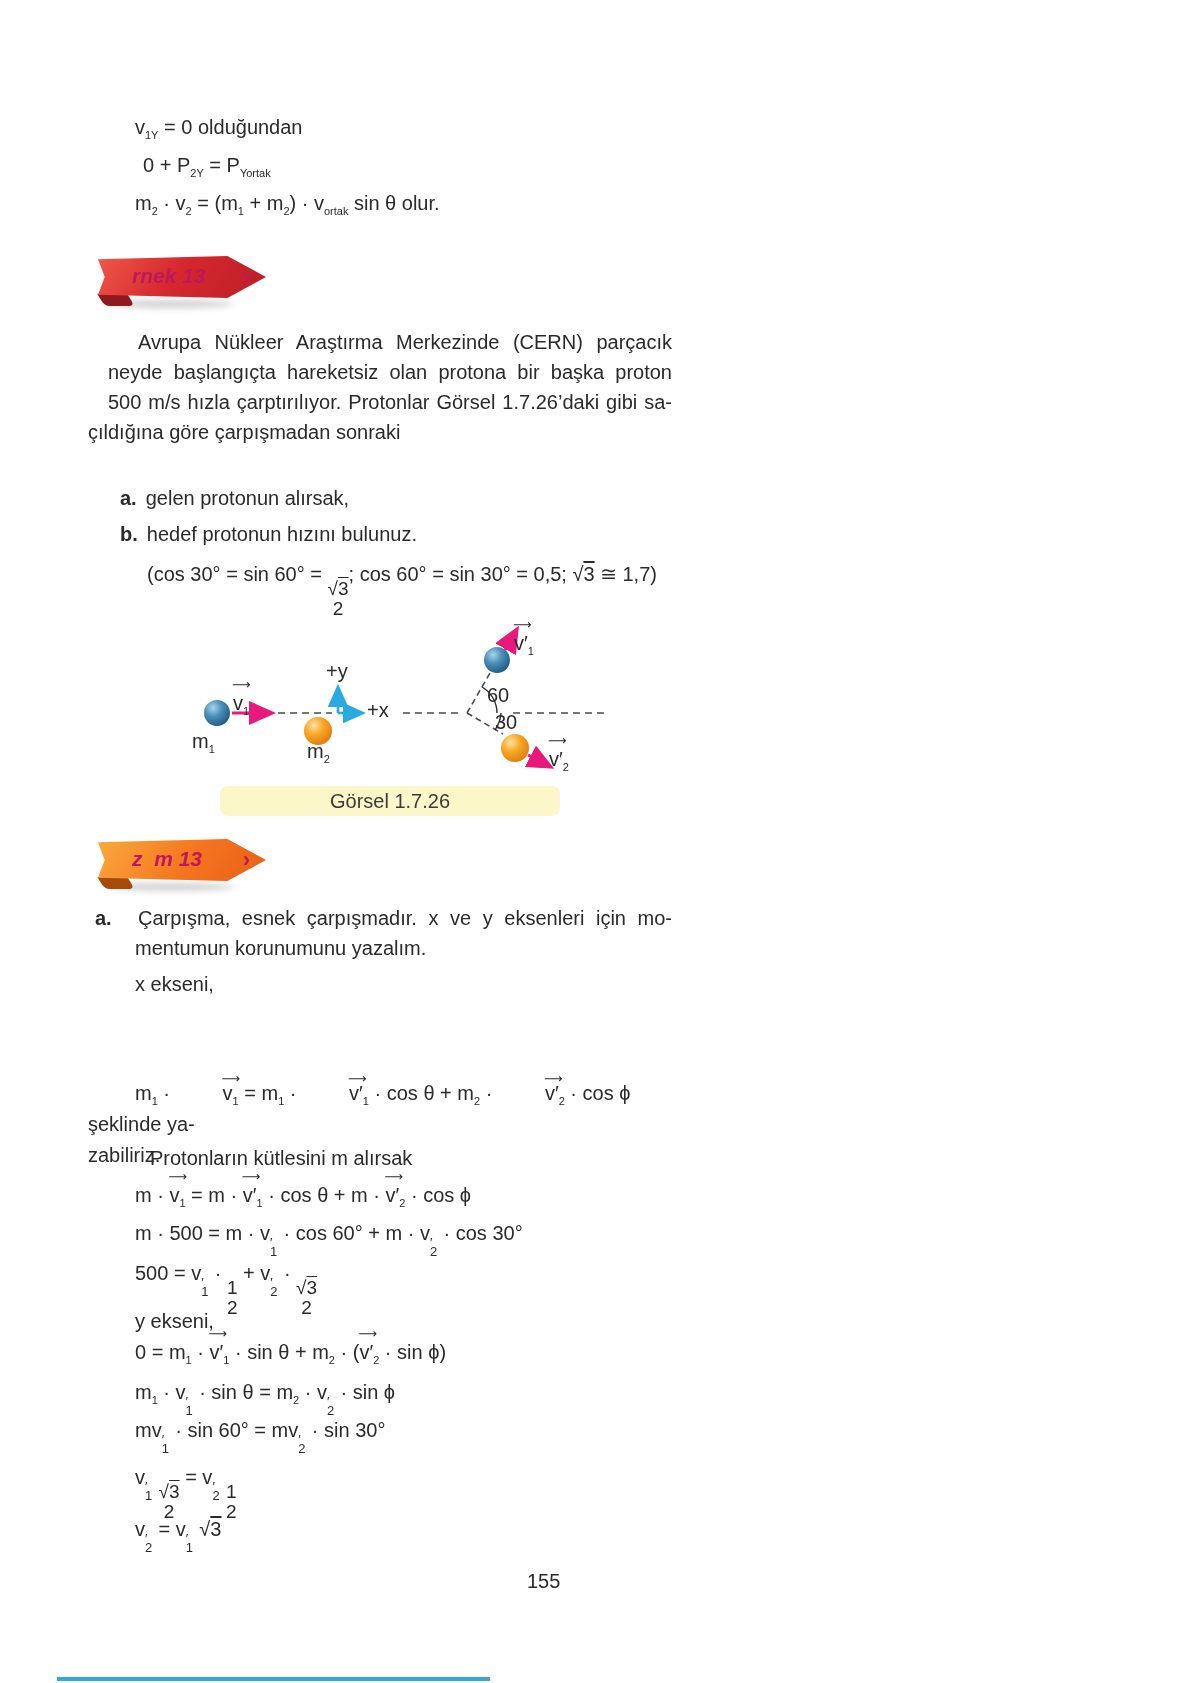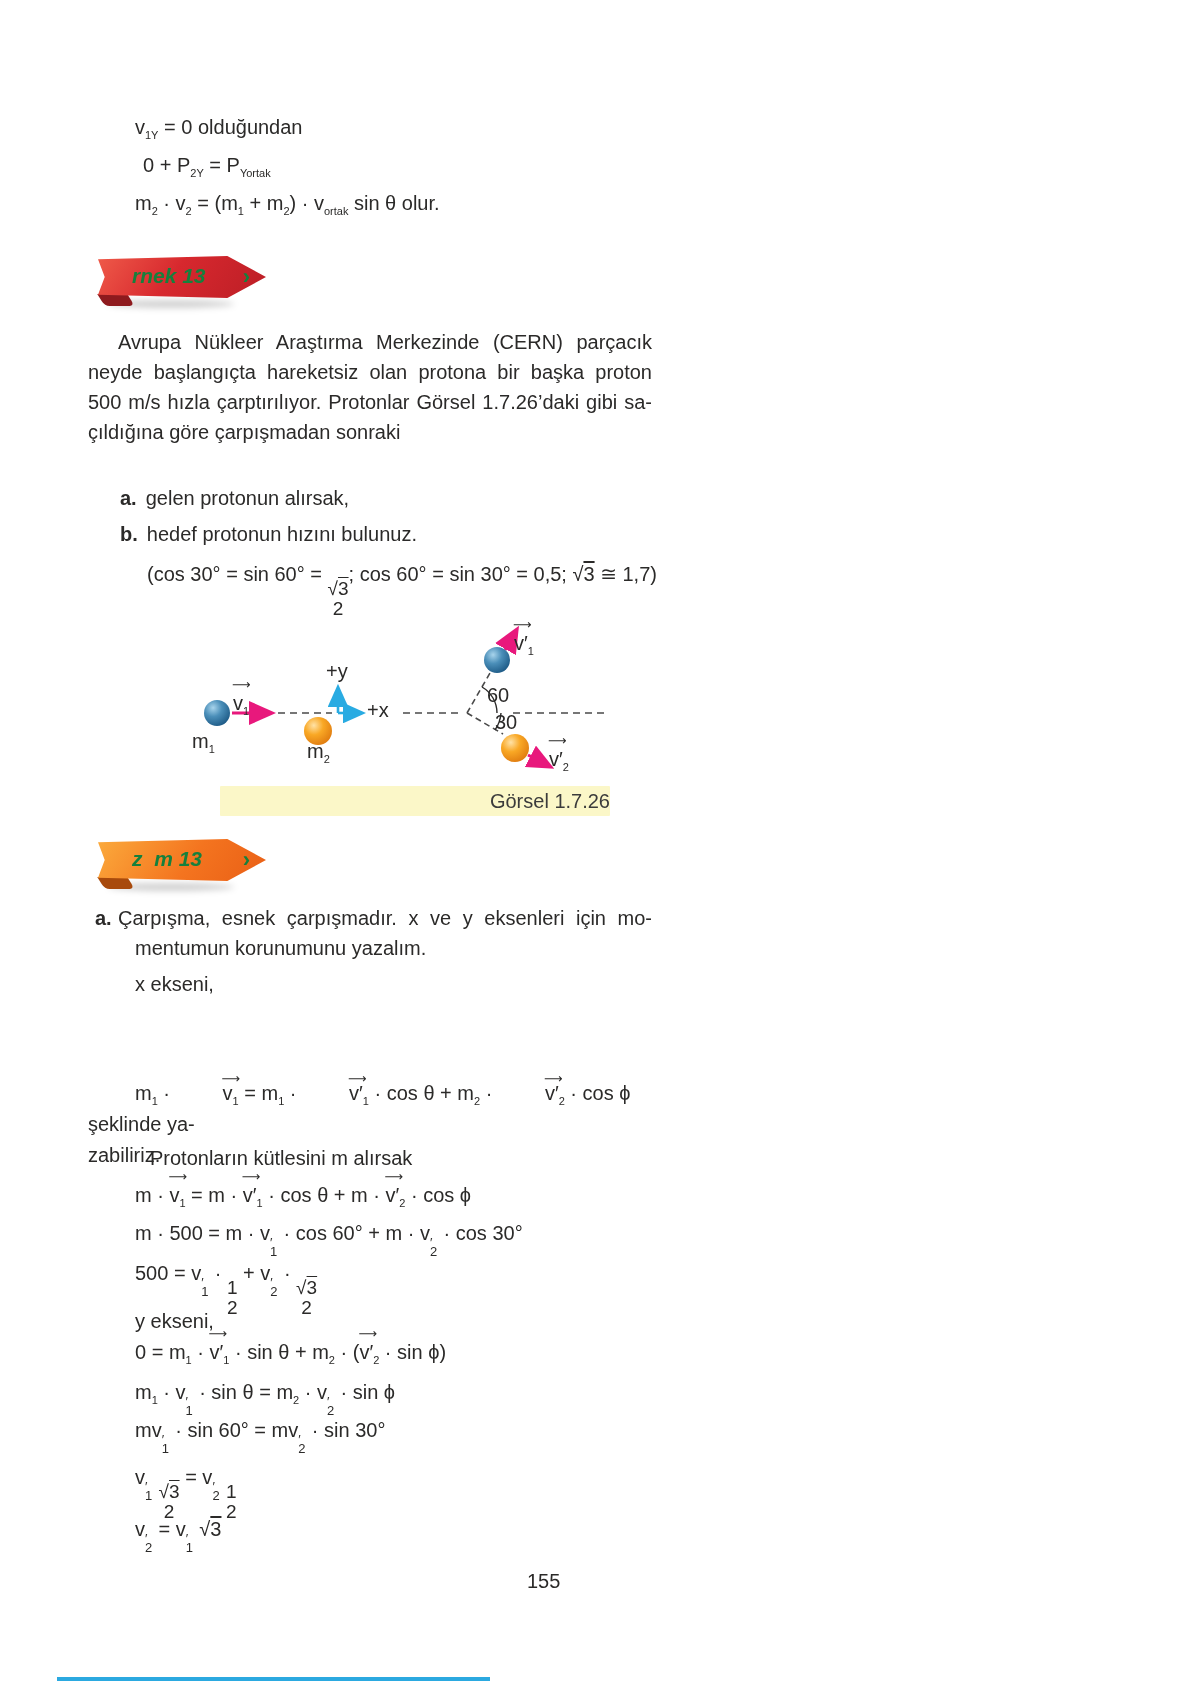--- a/index.html
+++ b/index.html
@@ -16,44 +16,44 @@
   .vec{display:inline-block;position:relative;}
   .vec .arr{position:absolute;left:-1px;right:-3px;top:-15px;font-size:13px;text-align:center;
             letter-spacing:-1px;font-style:normal;}
   
   .frac{display:inline-flex;flex-direction:column;align-items:center;vertical-align:-14px;
         font-size:19px;line-height:20px;}
   .ol{text-decoration:overline;}
   
   .para{position:absolute;width:564px;}
   .tline{box-sizing:border-box;width:100%;height:30px;line-height:30px;white-space:normal;}
-  .tline.just{text-align:justify;text-align-last:justify;-moz-text-align-last:justify;}
+  .tline.just{text-align:justify;text-align-last:justify;margin-left:20px;-moz-text-align-last:justify;}
   .marker{font-weight:bold;}
   
   .qitem{position:absolute;display:flex;gap:9px;line-height:30px;}
   
-  .ribbon{position:absolute;width:168px;height:42px;z-index:3;color:#15803d;}
+  .ribbon{position:absolute;width:168px;height:42px;z-index:3;color:#be185d;}
   .ribbon .band{position:absolute;inset:0;
     clip-path:polygon(0 8%,77% 0,100% 50%,77% 100%,0 92%,4% 50%);}
   .ribbon.red .band{background:linear-gradient(125deg,#ef5a49 0%,#d7282e 45%,#bb1e26 100%);}
   .ribbon.orange .band{background:linear-gradient(125deg,#fbaa3c 0%,#f4741f 55%,#e95f16 100%);}
   .ribbon .fold{position:absolute;left:3px;bottom:-8px;width:30px;height:12px;
     transform:skewX(32deg);border-radius:0 0 5px 5px;z-index:-1;}
   .ribbon.red .fold{background:#8e1a1e;}
   .ribbon.orange .fold{background:#a84a0c;}
   .ribbon .shadow{position:absolute;left:10px;bottom:-10px;width:75%;height:8px;
     background:rgba(0,0,0,.18);filter:blur(3px);border-radius:50%;z-index:-2;}
   .ribbon .label{position:absolute;left:34px;top:0;height:42px;line-height:40px;
     font-weight:bold;font-style:italic;font-size:21px;white-space:pre;}
   .ribbon .chev{position:absolute;right:16px;top:49%;transform:translateY(-50%);
     font-size:22px;font-weight:bold;font-style:normal;}
   
   .fig-label{position:absolute;font-size:20px;white-space:nowrap;}
-  .caption{position:absolute;left:220px;top:786px;width:390px;height:30px;line-height:30px;
-    background:#fbf7c8;border-radius:1px;text-align:right;color:#3b3b3b;font-size:20px;}
+  .caption{position:absolute;left:220px;top:786px;width:340px;height:30px;line-height:30px;
+    background:#fbf7c8;border-radius:8px;text-align:center;color:#3b3b3b;font-size:20px;}
   .pagenum{position:absolute;left:527px;top:1570px;font-size:20px;}
   .footer-rule{position:absolute;left:57px;top:1677px;width:433px;height:4px;background:#2ba9e0;}
   svg{overflow:visible;}
 </style>
 </head>
 <body>
 
 <div class="page">
 
   <div class="eq" style="left:135px;top:116px">v<sub>1Y</sub> = 0 olduğundan</div>

